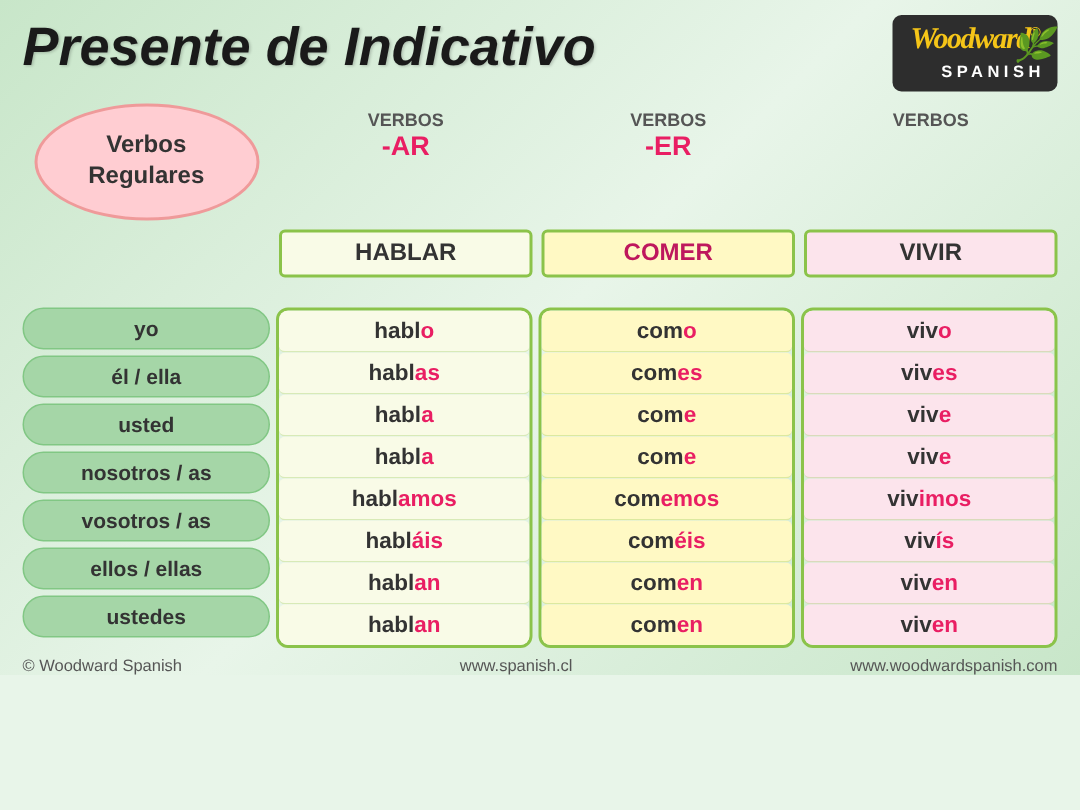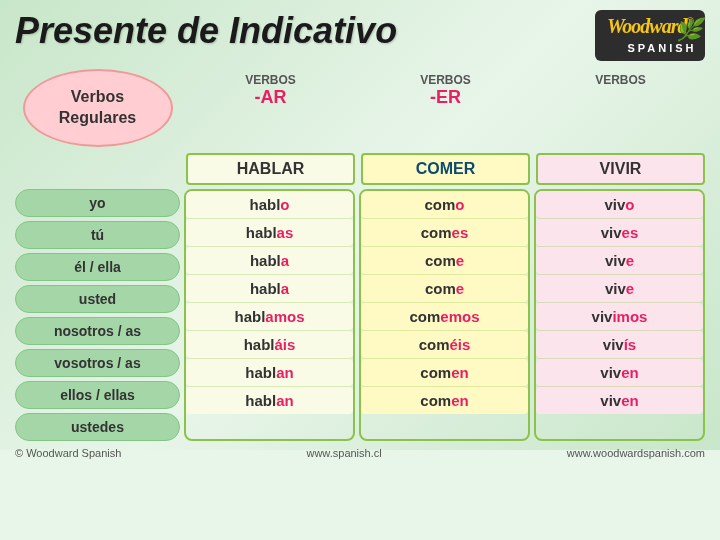--- a/index.html
+++ b/index.html
@@ -89,21 +89,21 @@
     .ir-color { color: #e91e63; }
     
     .verb-name-row {
       text-align: center;
       font-size: 16px;
       font-weight: bold;
       padding: 5px 4px;
       border-radius: 4px;
     }
     .verb-name-ar { background: #f9fbe7; border: 2px solid #8bc34a; color: #333; }
-    .verb-name-er { background: #fff9c4; border: 2px solid #8bc34a; color: #0c4a6e; }
+    .verb-name-er { background: #fff9c4; border: 2px solid #8bc34a; color: #be185d; }
     .verb-name-ir { background: #fce4ec; border: 2px solid #8bc34a; color: #333; }
     
     .pronoun-cell {
       background: #a5d6a7;
       border-radius: 20px;
       text-align: center;
       padding: 5px 8px;
       font-size: 14px;
       font-weight: 600;
       color: #333;
@@ -213,25 +213,24 @@
 
     <div></div>
 
     <div class="verb-name-ar verb-name-row">HABLAR</div>
 
     <div class="verb-name-er verb-name-row">COMER</div>
 
     <div class="verb-name-ir verb-name-row">VIVIR</div>
   </div>
 
-  <div style="display:grid; grid-template-columns: 165px 1fr 1fr 1fr; gap:4px; margin-top:4px;">
+  <div style="display:grid; grid-template-columns: 165px 1fr 1fr 1fr; gap:4px; margin-top:20px;">
 
     <div class="pronoun-col">
       <div class="pronoun-cell">yo</div>
-      <div class="pronoun-cell">tú</div>
       <div class="pronoun-cell">él / ella</div>
       <div class="pronoun-cell">usted</div>
       <div class="pronoun-cell">nosotros / as</div>
       <div class="pronoun-cell">vosotros / as</div>
       <div class="pronoun-cell">ellos / ellas</div>
       <div class="pronoun-cell">ustedes</div>
     </div>
 
     <div class="conj-col-inner">
       <div class="conj-cell conj-ar"><span class="stem">habl</span><span class="ending">o</span></div>

